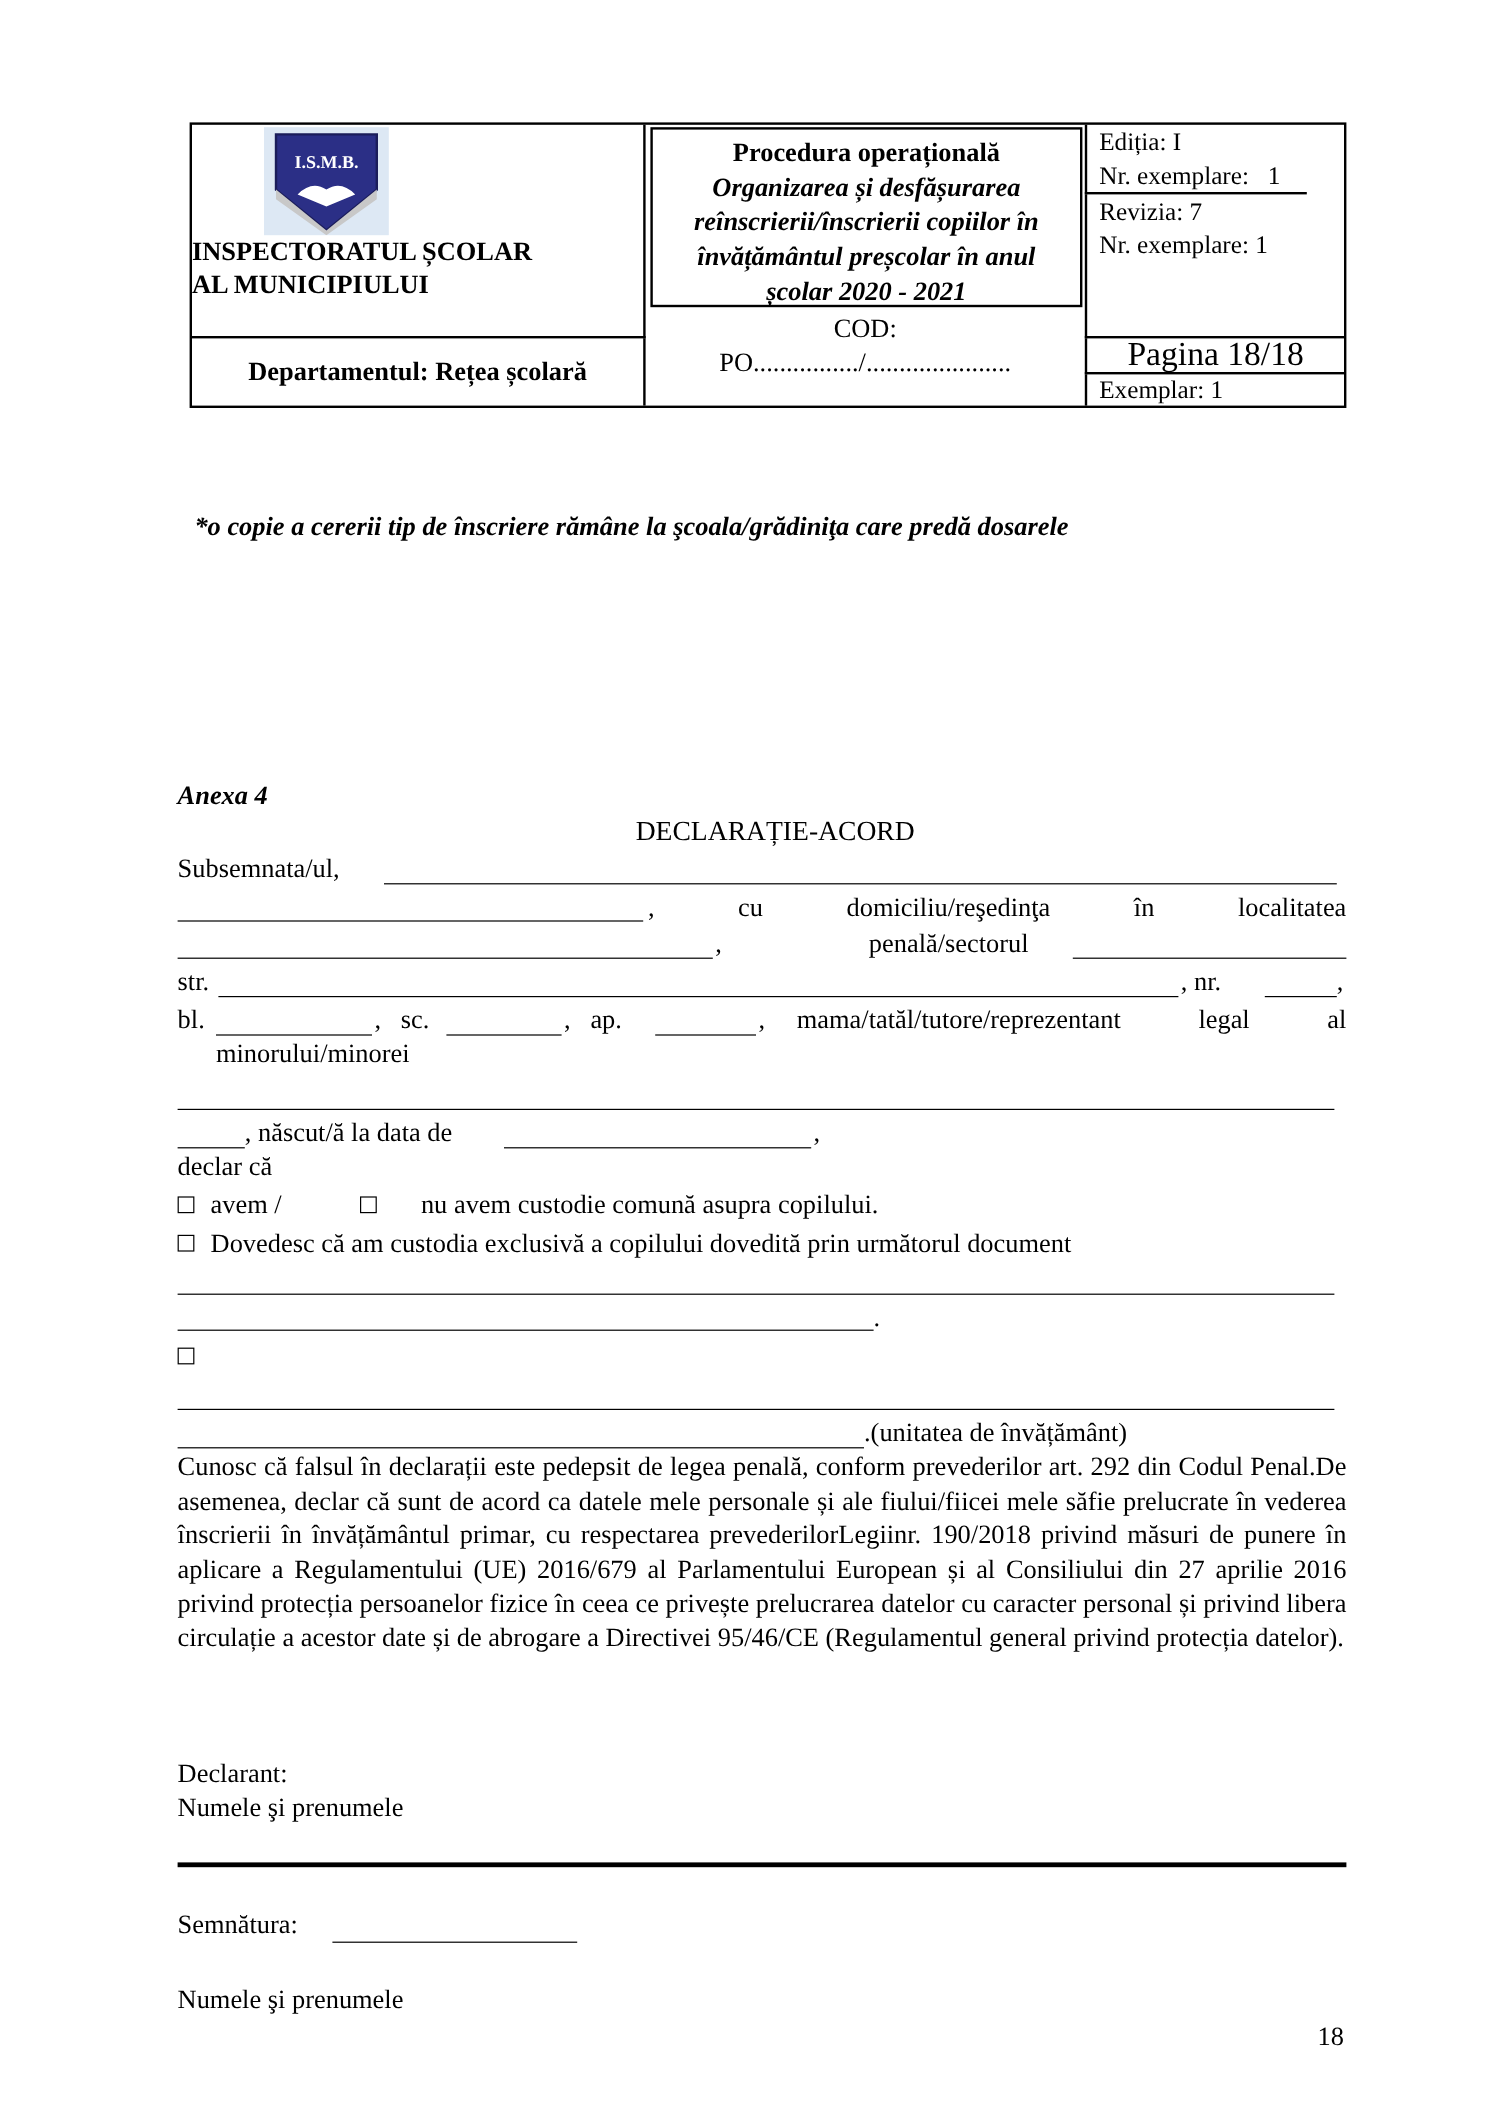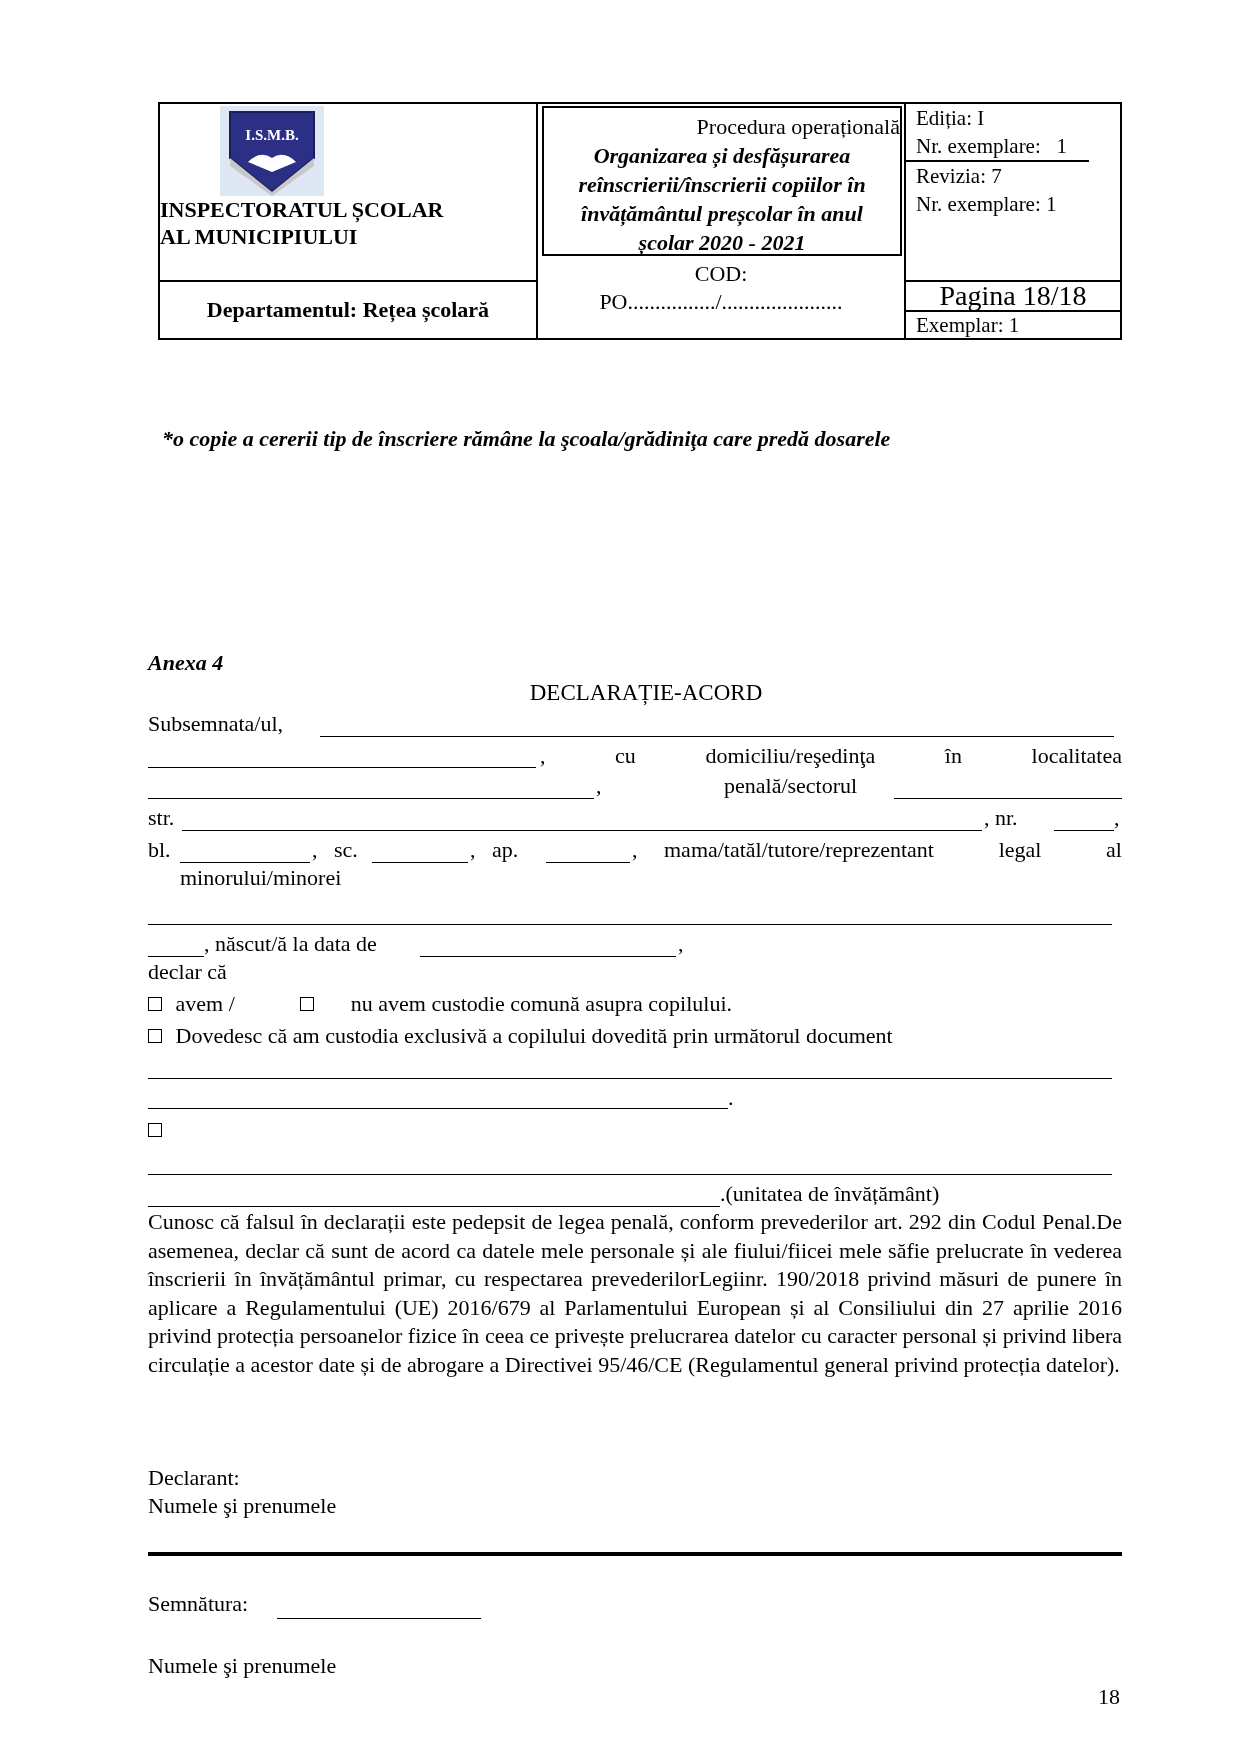--- a/index.html
+++ b/index.html
@@ -6,21 +6,21 @@
   body { width:1240px; height:1752px; position:relative; overflow:hidden;
          font-family:"Liberation Serif", serif; color:#000; }
   .abs { position:absolute; }
 
   
   #hdr { left:158px; top:102px; width:964px; height:238px; border:2px solid #000; box-sizing:border-box; }
   .cell { position:absolute; box-sizing:border-box; }
   #c-left { left:0; top:0; width:378px; height:178px; border-right:2px solid #000; border-bottom:2px solid #000; text-align:left; }
   #c-dept { left:0; top:178px; width:378px; height:56px; border-right:2px solid #000; display:flex; align-items:center; justify-content:center; font-weight:bold; font-size:22px; }
   #c-title { left:382px; top:2px; width:360px; height:150px; border:2px solid #000; text-align:center; font-size:22px; line-height:29px; padding-top:4px; }
-  #c-title .b { font-weight:normal;text-align:right; }
+  #c-title .b { font-weight:bold; }
   #c-title .i { font-weight:bold; font-style:italic; }
   #c-cod { left:378px; top:152px; width:366px; height:82px; text-align:center; font-size:22px; line-height:28px; padding-top:4px; }
   #c-r1 { left:744px; top:0; width:185px; height:58px; border-left:2px solid #000; border-bottom:2px solid #000; font-size:21px; line-height:28px; padding-left:10px; }
   #c-r2 { left:744px; top:58px; width:216px; height:120px; border-left:2px solid #000; border-bottom:2px solid #000; font-size:21px; line-height:28px; padding-left:10px; }
   #c-r3 { left:744px; top:178px; width:216px; height:30px; border-left:2px solid #000; border-bottom:2px solid #000; font-size:28px; line-height:28px; text-align:center; }
   #c-r4 { left:744px; top:208px; width:216px; height:26px; border-left:2px solid #000; font-size:21px; line-height:26px; padding-left:10px; }
 
   .logo { position:absolute; left:60px; top:2px; width:104px; height:90px; background:#dde8f4; }
   .inst { position:absolute; left:0; right:0; top:92px; font-weight:bold; font-size:22px; line-height:27px; }
 

